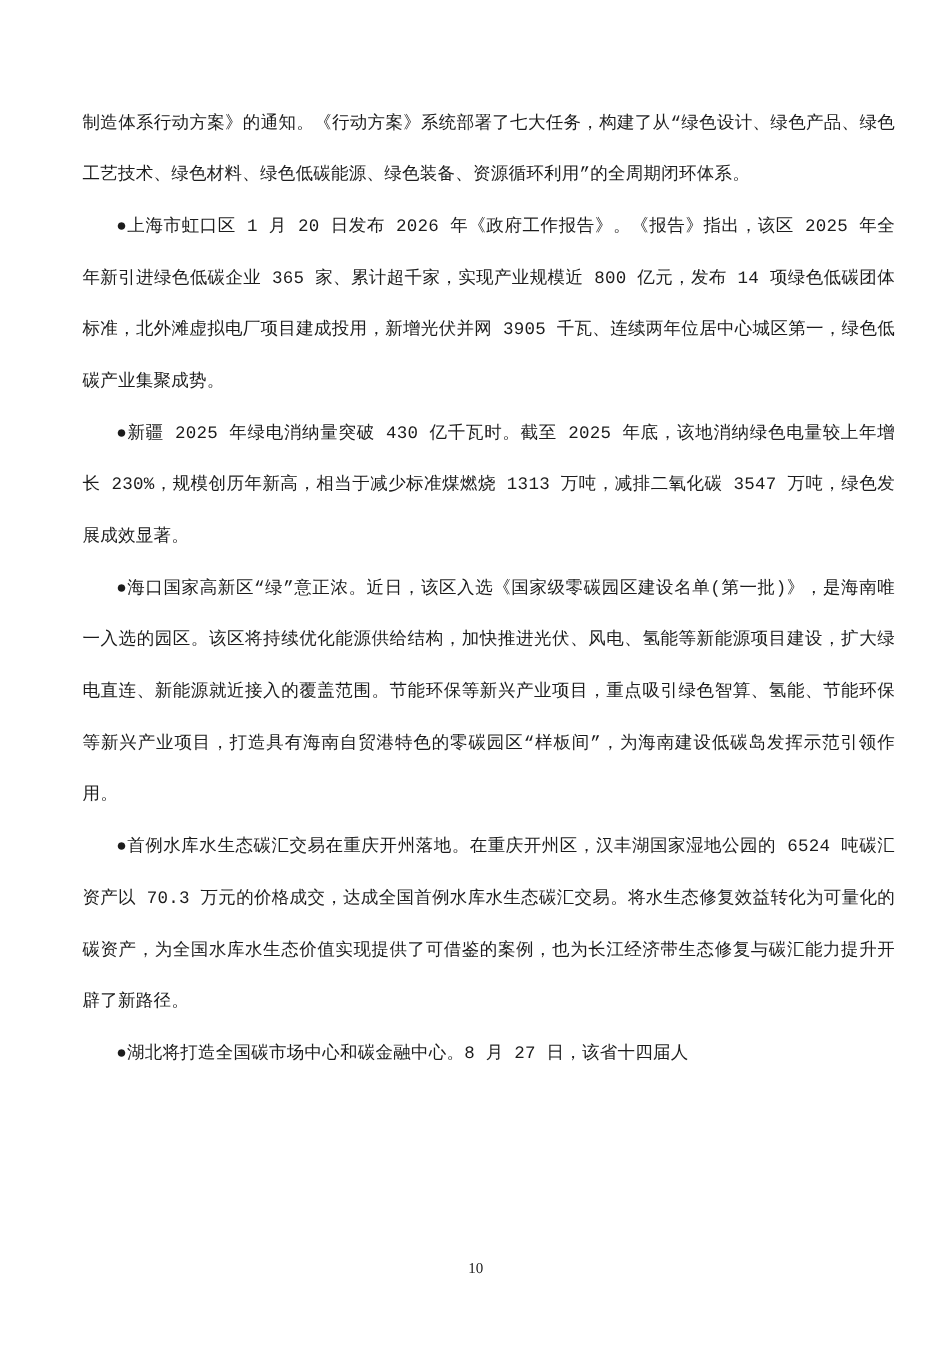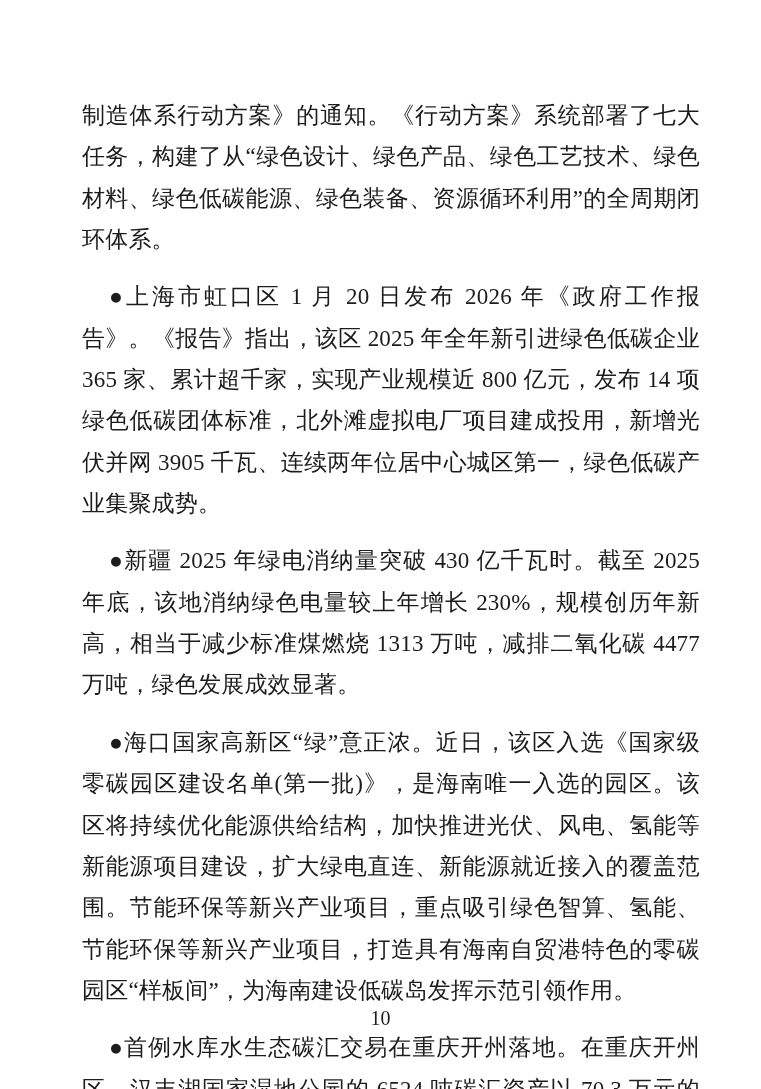--- a/index.html
+++ b/index.html
@@ -16,48 +16,49 @@
     font-family: "Liberation Serif", "DejaVu Serif", serif;
     color: #1c1c1c;
   }
   .text-block {
     position: absolute;
     left: 66px;
     top: 79px;
     width: 650px;
   }
   .para {
-    margin: 16px;
+    margin: 0;
     padding: 0;
-    font-size: 23px;
+    font-size: 14px;
     line-height: 41.35px;
     text-align: justify;
     text-justify: inter-ideograph;
     letter-spacing: 0.2px;
     word-break: break-all;
+    font-family: Liberation Mono, monospace;
   }
   .para.bullet {
     text-indent: 27px;
   }
   .page-number {
     position: absolute;
     top: 1007px;
     left: 0;
     width: 100%;
     text-align: center;
-    font-size: 20px;
+    font-size: 12px;
     color: #1c1c1c;
   }
 </style>
 </head>
 <body>
 
 <div class="doc-page">
   <div class="text-block">
     <p class="para no-indent">制造体系行动方案》的通知。《行动方案》系统部署了七大任务，构建了从“绿色设计、绿色产品、绿色工艺技术、绿色材料、绿色低碳能源、绿色装备、资源循环利用”的全周期闭环体系。</p>
     <p class="para bullet">●上海市虹口区 1 月 20 日发布 2026 年《政府工作报告》。《报告》指出，该区 2025 年全年新引进绿色低碳企业 365 家、累计超千家，实现产业规模近 800 亿元，发布 14 项绿色低碳团体标准，北外滩虚拟电厂项目建成投用，新增光伏并网 3905 千瓦、连续两年位居中心城区第一，绿色低碳产业集聚成势。</p>
-    <p class="para bullet">●新疆 2025 年绿电消纳量突破 430 亿千瓦时。截至 2025 年底，该地消纳绿色电量较上年增长 230%，规模创历年新高，相当于减少标准煤燃烧 1313 万吨，减排二氧化碳 4477 万吨，绿色发展成效显著。</p>
+    <p class="para bullet">●新疆 2025 年绿电消纳量突破 430 亿千瓦时。截至 2025 年底，该地消纳绿色电量较上年增长 230%，规模创历年新高，相当于减少标准煤燃烧 1313 万吨，减排二氧化碳 3547 万吨，绿色发展成效显著。</p>
     <p class="para bullet">●海口国家高新区“绿”意正浓。近日，该区入选《国家级零碳园区建设名单(第一批)》，是海南唯一入选的园区。该区将持续优化能源供给结构，加快推进光伏、风电、氢能等新能源项目建设，扩大绿电直连、新能源就近接入的覆盖范围。节能环保等新兴产业项目，重点吸引绿色智算、氢能、节能环保等新兴产业项目，打造具有海南自贸港特色的零碳园区“样板间”，为海南建设低碳岛发挥示范引领作用。</p>
     <p class="para bullet">●首例水库水生态碳汇交易在重庆开州落地。在重庆开州区，汉丰湖国家湿地公园的 6524 吨碳汇资产以 70.3 万元的价格成交，达成全国首例水库水生态碳汇交易。将水生态修复效益转化为可量化的碳资产，为全国水库水生态价值实现提供了可借鉴的案例，也为长江经济带生态修复与碳汇能力提升开辟了新路径。</p>
     <p class="para bullet">●湖北将打造全国碳市场中心和碳金融中心。8 月 27 日，该省十四届人</p>
   </div>
   <div class="page-number">10</div>
 </div>
 
 </body></html>

